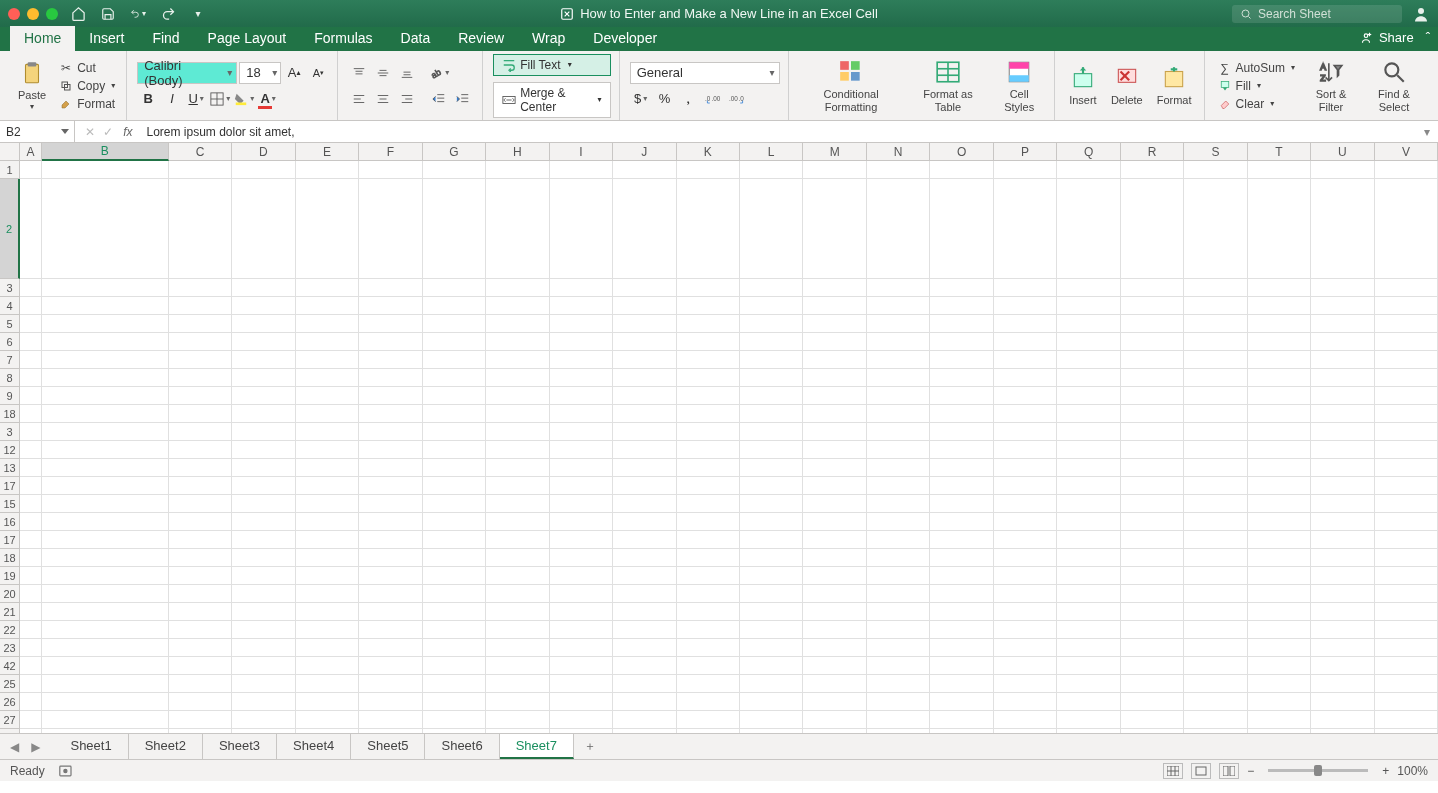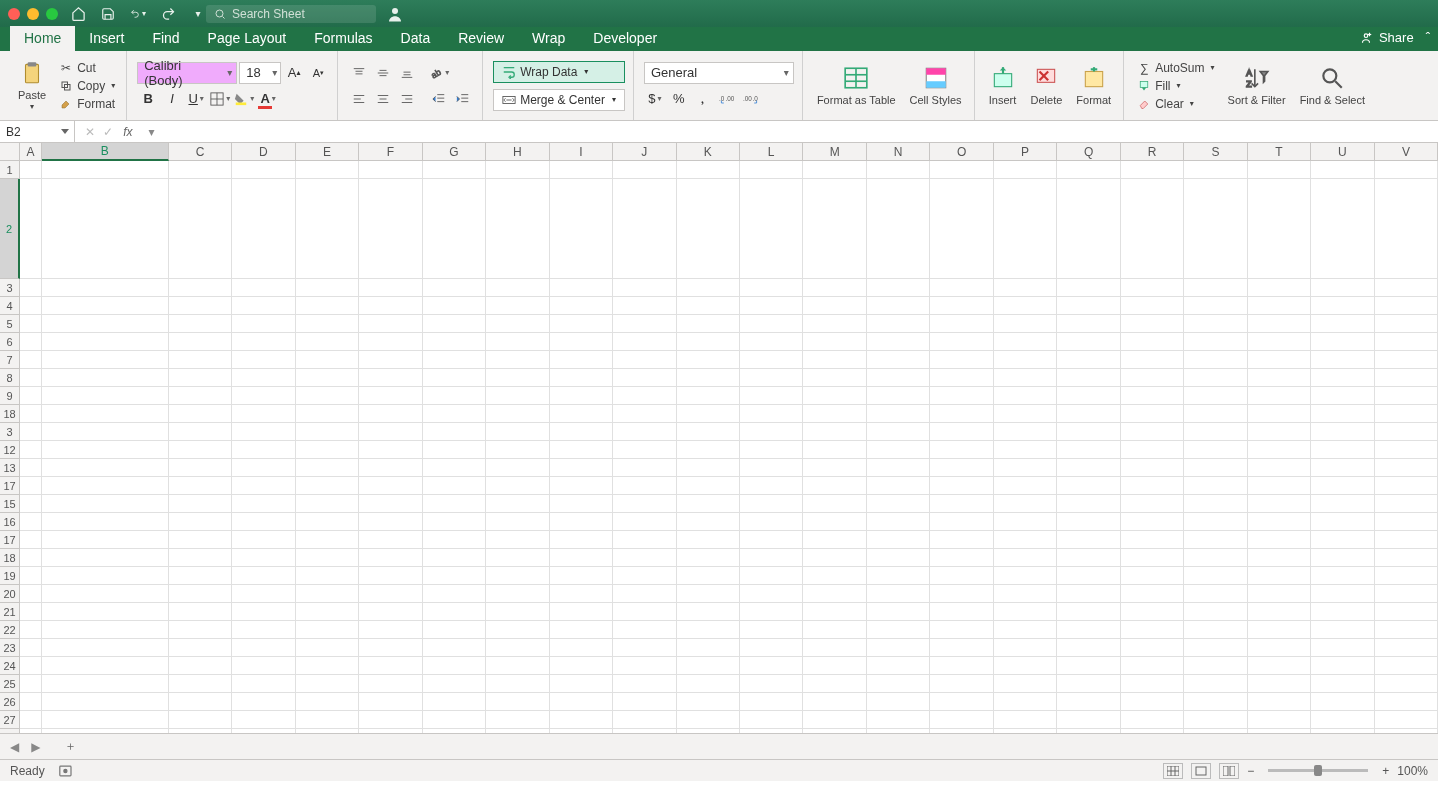--- a/index.html
+++ b/index.html
@@ -19,21 +19,21 @@
 .rtab.active{background:#f3f2f1;color:#217346;}
 .share-row{position:absolute;right:8px;top:30px;color:#fff;font-size:13px;display:flex;align-items:center;gap:6px;}
 .ribbon{height:70px;background:#f3f2f1;border-bottom:1px solid #c8c6c4;display:flex;align-items:center;padding:0 6px;gap:2px;}
 .grp{display:flex;align-items:center;height:100%;border-right:1px solid #d0d0d0;padding:0 8px;gap:6px;}
 .grp:last-child{border-right:none;}
 .bigbtn{display:flex;flex-direction:column;align-items:center;justify-content:center;gap:2px;cursor:pointer;font-size:11px;color:#444;padding:2px 4px;text-align:center;line-height:1.1;}
 .bigbtn .ico{width:28px;height:28px;display:flex;align-items:center;justify-content:center;}
 .minirow{display:flex;align-items:center;gap:4px;font-size:12px;color:#444;cursor:pointer;padding:1px 3px;}
 .minirow .mi{width:14px;height:14px;display:flex;align-items:center;justify-content:center;}
 .col{display:flex;flex-direction:column;gap:2px;}
-.fontsel{border:1px solid #c8c6c4;background:#f0abfc;height:22px;padding:0 18px 0 6px;font-size:13px;display:flex;align-items:center;position:relative;}
+.fontsel{border:1px solid #c8c6c4;background:#5eead4;height:22px;padding:0 18px 0 6px;font-size:13px;display:flex;align-items:center;position:relative;}
 .fontsel::after{content:"▾";position:absolute;right:4px;font-size:10px;color:#666;}
 .sizesel{border:1px solid #c8c6c4;background:#fff;height:22px;width:42px;padding:0 14px 0 6px;font-size:13px;display:flex;align-items:center;position:relative;}
 .sizesel::after{content:"▾";position:absolute;right:3px;font-size:10px;color:#666;}
 .sq{width:22px;height:22px;border:1px solid transparent;display:flex;align-items:center;justify-content:center;cursor:pointer;font-size:13px;}
 .dd::after{content:"▾";font-size:8px;margin-left:2px;color:#666;}
 .row{display:flex;align-items:center;gap:2px;}
 .wrapbtn{border:1px solid #999;background:#fff;padding:3px 8px;display:flex;align-items:center;gap:4px;font-size:12px;cursor:pointer;}
 .wrapbtn.active{background:#d5f0e6;border-color:#1a8f5f;}
 .numfmt{border:1px solid #c8c6c4;background:#fff;height:22px;width:150px;padding:0 18px 0 6px;font-size:13px;display:flex;align-items:center;position:relative;}
 .numfmt::after{content:"▾";position:absolute;right:4px;font-size:10px;color:#666;}
@@ -103,20 +103,29 @@
         <span style="font-size:8px;margin-left:2px;">▾</span>
       </div>
     <div class="tb-ico">
         <svg width="15" height="15" viewBox="0 0 24 24" fill="none" stroke="#e8f0eb" stroke-width="2">
           <path d="M15 14l5-5-5-5"></path>
           <path d="M20 9H10a6 6 0 0 0 0 12h3"></path>
         </svg>
       </div>
     <div class="tb-ico" style="font-size:10px;">▾</div>
   </div>
+  <div class="tb-title">
+    <span>
+        <svg width="14" height="14" viewBox="0 0 24 24" fill="#fff">
+          <rect x="3" y="3" width="18" height="18" rx="2" fill="none" stroke="#fff" stroke-width="2"></rect>
+          <path d="M8 8l8 8M16 8l-8 8" stroke="#fff" stroke-width="2"></path>
+        </svg>
+      </span>
+    <span>How to Enter and Make a New Line in an Excel Cell</span>
+  </div>
   <div class="tb-right">
     <div class="search-box">
       <svg width="12" height="12" viewBox="0 0 24 24" fill="none" stroke="#d0e0d6" stroke-width="2">
           <circle cx="11" cy="11" r="7"></circle>
           <line x1="21" y1="21" x2="17" y2="17"></line>
         </svg>
       <span>Search Sheet</span>
     </div>
     <div class="avatar">
         <svg width="18" height="18" viewBox="0 0 24 24" fill="#e8f0eb">
@@ -303,21 +312,21 @@
   <div class="grp">
     <div class="col" style="gap:6px;">
       <div class="wrapbtn active">
         <span>
             <svg width="14" height="14" viewBox="0 0 16 16" stroke="#3a7" fill="none" stroke-width="1.5">
               <line x1="2" y1="3" x2="14" y2="3"></line>
               <path d="M2 8h9a3 3 0 0 1 0 6h-2"></path>
               <polyline points="10,12 8,14 10,16"></polyline>
             </svg>
           </span>
-        <span>Wrap Data</span>
+        <span>Fill Text</span>
           <span style="font-size:8px;margin-left:3px;">▾</span>
       </div>
       <div class="wrapbtn" style="border-color:#c8c6c4;">
         <span>
             <svg width="14" height="14" viewBox="0 0 16 16" stroke="#555" fill="none">
               <rect x="1" y="4" width="14" height="8"></rect>
               <line x1="5" y1="8" x2="11" y2="8"></line>
               <polyline points="4,6 2,8 4,10"></polyline>
               <polyline points="12,6 14,8 12,10"></polyline>
             </svg>
@@ -349,20 +358,31 @@
               <text x="0" y="9" font-size="8" fill="#555">.00</text>
               <text x="12" y="9" font-size="8" fill="#555">.0</text>
               <polyline points="14,11 17,11 17,8" stroke="#2e7dd7" fill="none"></polyline>
             </svg>
           </div>
       </div>
     </div>
   </div>
 
   <div class="grp">
+    <div class="bigbtn">
+      <div class="ico">
+          <svg width="26" height="26" viewBox="0 0 24 24">
+            <rect x="2" y="2" width="8" height="8" fill="#e66"></rect>
+            <rect x="12" y="2" width="8" height="8" fill="#6c6"></rect>
+            <rect x="2" y="12" width="8" height="8" fill="#fc6"></rect>
+            <rect x="12" y="12" width="8" height="8" fill="#69c"></rect>
+          </svg>
+        </div>
+      <span>Conditional Formatting</span>
+    </div>
     <div class="bigbtn">
       <div class="ico">
           <svg width="26" height="26" viewBox="0 0 24 24" fill="none" stroke="#3a7" stroke-width="1.5">
             <rect x="2" y="3" width="20" height="18"></rect>
             <line x1="2" y1="9" x2="22" y2="9"></line>
             <line x1="2" y1="15" x2="22" y2="15"></line>
             <line x1="12" y1="3" x2="12" y2="21"></line>
           </svg>
         </div>
       <span>Format as Table</span>
@@ -463,20 +483,21 @@
   </div>
 </div>
 
 <div class="formula-bar">
   <div class="namebox">B2</div>
   <div class="fx-icons">
     <span style="color:#bbb;">✕</span>
     <span style="color:#bbb;">✓</span>
   </div>
   <span class="fx-label">fx</span>
+  <div class="fx-input">Lorem ipsum dolor sit amet,</div>
   <div class="fx-expand">▾</div>
 </div>
 
 <div class="sheet-area">
   <div class="corner"></div>
   <div class="colhdrs" id="colhdrs">
       <div class="ch" style="width: 22px;">A</div>
       <div class="ch sel" style="width: 128px;">B</div>
       <div class="ch" style="width: 64px;">C</div>
       <div class="ch" style="width: 64px;">D</div>
@@ -516,21 +537,21 @@
       <div class="rh">17</div>
       <div class="rh">15</div>
       <div class="rh">16</div>
       <div class="rh">17</div>
       <div class="rh">18</div>
       <div class="rh">19</div>
       <div class="rh">20</div>
       <div class="rh">21</div>
       <div class="rh">22</div>
       <div class="rh">23</div>
-      <div class="rh">24</div>
+      <div class="rh">42</div>
       <div class="rh">25</div>
       <div class="rh">26</div>
       <div class="rh">27</div>
       <div class="rh">28</div>
     </div>
   <div class="grid" id="grid">
       <div class="gridrow">
         <div class="cell" style="width: 22px;"></div>
         <div class="cell" style="width: 128px;"></div>
         <div class="cell" style="width: 64px;"></div>
@@ -1203,20 +1224,29 @@
         <div class="cell" style="width: 64px;"></div>
       </div>
     </div>
 </div>
 
 <div class="sheettabs">
   <div class="navarr">
     <span>◀</span>
     <span>▶</span>
   </div>
+  <div id="stabs" style="display:flex;">
+      <div class="stab">Sheet1</div>
+      <div class="stab">Sheet2</div>
+      <div class="stab">Sheet3</div>
+      <div class="stab">Sheet4</div>
+      <div class="stab">Sheet5</div>
+      <div class="stab">Sheet6</div>
+      <div class="stab active">Sheet7</div>
+    </div>
   <div class="addtab">＋</div>
 </div>
 
 <div class="statusbar">
   <div class="sb-left">
     <span>Ready</span>
     <span>
         <svg width="16" height="14" viewBox="0 0 20 16" fill="none" stroke="#777" stroke-width="1.5">
           <rect x="1" y="2" width="14" height="12" rx="1"></rect>
           <circle cx="8" cy="8" r="2" fill="#777"></circle>

